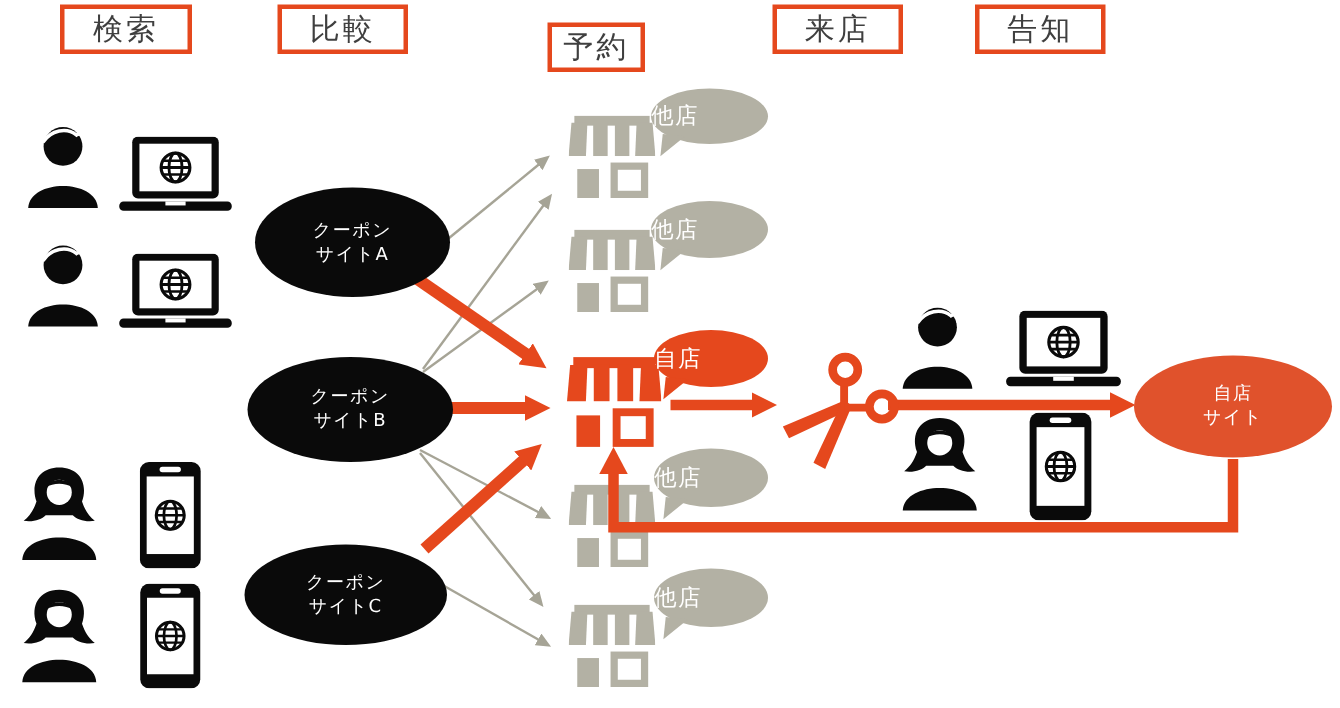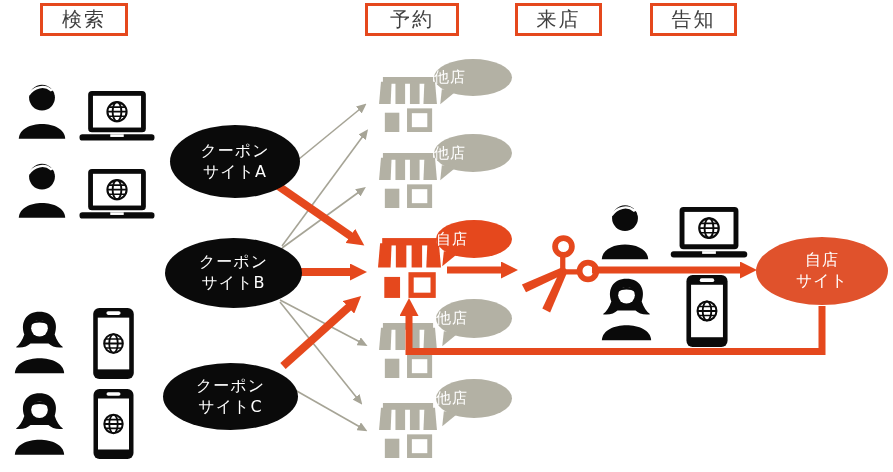--- a/index.html
+++ b/index.html
@@ -17,21 +17,21 @@
     position:absolute;top:3px;height:33px;box-sizing:border-box;
     border:3px solid var(--accent);background:#fff;z-index:2;
     display:flex;align-items:center;justify-content:center;
     font-size:20px;color:var(--step-text);letter-spacing:2px;
   }
   .site{
     position:absolute;border-radius:50%;background:var(--black);color:#fff;
     display:flex;align-items:center;justify-content:center;text-align:center;z-index:2;
   }
   .site.red{background:var(--site-ellipse-fill);}
-  .site-label{white-space:pre-line;font-size:16px;line-height:1.3;letter-spacing:1px;}
+  .site-label{white-space:pre-line;font-size:12px;line-height:1.3;letter-spacing:1px;}
   .bubble{
     position:absolute;border-radius:50%;background:var(--gray-node);color:#fff;
     display:flex;align-items:center;z-index:2;
     font-size:15px;letter-spacing:1px;
   }
   .bubble .tail{
     position:absolute;left:7px;bottom:-9px;width:0;height:0;
     border-top:15px solid var(--gray-node);
     border-right:15px solid transparent;
     transform:rotate(6deg);
@@ -121,21 +121,24 @@
     <line x1="258" y1="172" x2="352" y2="237" stroke="#E5481D" stroke-width="8" marker-end="url(#mred)"></line>
     <line x1="300" y1="272" x2="352" y2="272" stroke="#E5481D" stroke-width="8" marker-end="url(#mred)"></line>
     <line x1="283" y1="366" x2="350" y2="306" stroke="#E5481D" stroke-width="8" marker-end="url(#mred)"></line>
     <line x1="447" y1="270" x2="503" y2="270" stroke="#E5481D" stroke-width="7" marker-end="url(#mred)"></line>
     <line x1="592" y1="270" x2="742" y2="270" stroke="#E5481D" stroke-width="7" marker-end="url(#mred)"></line>
   </svg>
 
   <div class="step" style="left:40px;width:88px;">
       <span>検索</span>
     </div>
-  <div class="step" style="left:365px;width:94px;">
+  <div class="step" style="left:185px;width:87px;">
+      <span>比較</span>
+    </div>
+  <div class="step" style="left:365px;width:65px;margin-top:12px;">
       <span>予約</span>
     </div>
   <div class="step" style="left:515px;width:87px;">
       <span>来店</span>
     </div>
   <div class="step" style="left:650px;width:87px;">
       <span>告知</span>
     </div>
 
   <svg class="icon icon-black node" style="left:17px;top:83px;width:50px;height:56px;">

